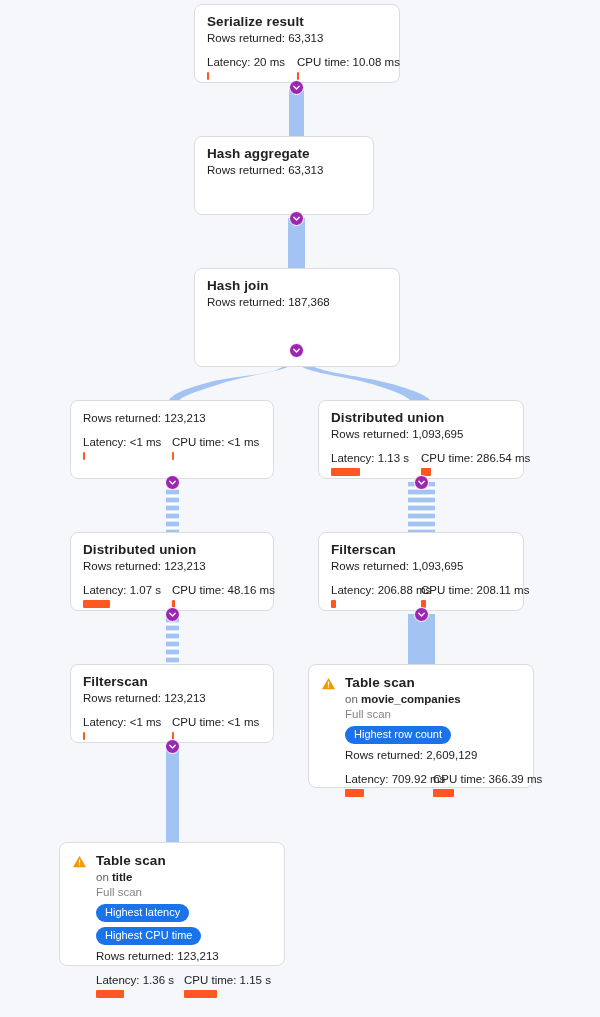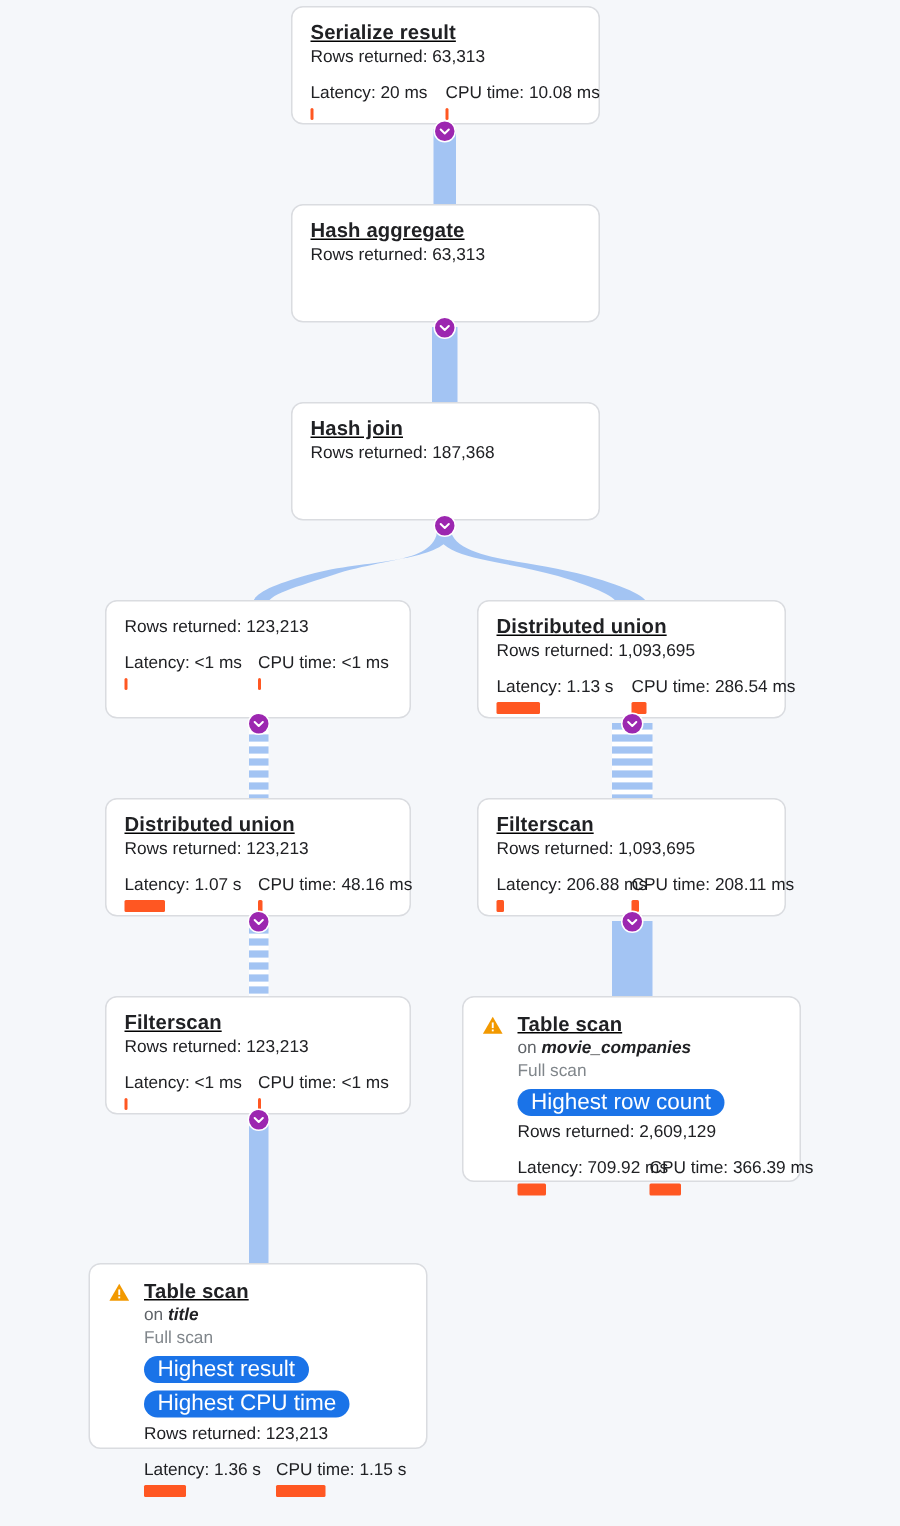--- a/index.html
+++ b/index.html
@@ -31,21 +31,20 @@
     box-sizing: border-box;
     background: #ffffff;
     border: 1px solid #dadce0;
     border-radius: 8px;
     padding: 9px 12px 10px 12px;
     z-index: 5;
   }
   .node-head {
     display: flex;
     align-items: center;
-    text-decoration: underline;
   }
   .warn-icon {
     width: 15px;
     height: 15px;
     margin-right: 9px;
     margin-top: 2px;
     flex: 0 0 auto;
   }
   .node-title {
     font-size: 13.5px;
@@ -56,37 +55,36 @@
   }
   .node-subline {
     font-size: 11.5px;
     color: #5f6368;
     line-height: 15px;
     margin-top: 1px;
   }
   .node-subline .tbl {
     color: #202124;
     font-weight: bold;
-    font-style: italic;
   }
   .node-scantype {
     font-size: 11.5px;
     color: #80868b;
     line-height: 15px;
   }
   .badges {
     display: flex;
     flex-wrap: wrap;
     gap: 5px;
     margin: 4px 0 3px 0;
   }
   .badge {
     background: #1a73e8;
     color: #ffffff;
-    font-size: 15px;
+    font-size: 11px;
     line-height: 15px;
     border-radius: 9px;
     padding: 1px 9px 2px 9px;
     white-space: nowrap;
   }
   .node-rows {
     font-size: 11.5px;
     color: #202124;
     line-height: 16px;
     margin-top: 0;
@@ -184,33 +182,33 @@
         <div class="metric-bar" style="width:2%"></div>
       </div>
     </div>
   </div>
   <div class="chevron" style="left:289px; top:80px;">
     <svg width="9" height="9" viewBox="0 0 10 10">
         <path d="M2 3.7 L5 6.6 L8 3.7" stroke="#ffffff" stroke-width="1.5" fill="none" stroke-linecap="round" stroke-linejoin="round"></path>
       </svg>
   </div>
 
-  <div class="node" style="left:194px; top:136px; width:206px; height:79px;">
+  <div class="node" style="left:194px; top:136px; width:180px; height:79px;">
     <div class="node-head">
       <div class="node-title">Hash aggregate</div>
     </div>
     <div class="node-rows">Rows returned: 63,313</div>
   </div>
   <div class="chevron" style="left:289px; top:211px;">
     <svg width="9" height="9" viewBox="0 0 10 10">
         <path d="M2 3.7 L5 6.6 L8 3.7" stroke="#ffffff" stroke-width="1.5" fill="none" stroke-linecap="round" stroke-linejoin="round"></path>
       </svg>
   </div>
 
-  <div class="node" style="left:194px; top:268px; width:206px; height:79px;">
+  <div class="node" style="left:194px; top:268px; width:206px; height:99px;">
     <div class="node-head">
       <div class="node-title">Hash join</div>
     </div>
     <div class="node-rows">Rows returned: 187,368</div>
   </div>
   <div class="chevron" style="left:289px; top:343px;">
     <svg width="9" height="9" viewBox="0 0 10 10">
         <path d="M2 3.7 L5 6.6 L8 3.7" stroke="#ffffff" stroke-width="1.5" fill="none" stroke-linecap="round" stroke-linejoin="round"></path>
       </svg>
   </div>
@@ -363,21 +361,21 @@
       </svg>
       <div class="node-title">Table scan</div>
     </div>
     <div class="node-indent">
       <div class="node-subline">
         <span>on</span>
         <span class="tbl">title</span>
       </div>
       <div class="node-scantype">Full scan</div>
       <div class="badges">
-        <span class="badge">Highest result</span>
+        <span class="badge">Highest latency</span>
         <span class="badge">Highest CPU time</span>
       </div>
       <div class="node-rows">Rows returned: 123,213</div>
       <div class="metrics">
         <div class="metric metric-latency">
           <div class="metric-label">Latency: 1.36 s</div>
           <div class="metric-bar" style="width:32%"></div>
         </div>
         <div class="metric metric-cpu">
           <div class="metric-label">CPU time: 1.15 s</div>

